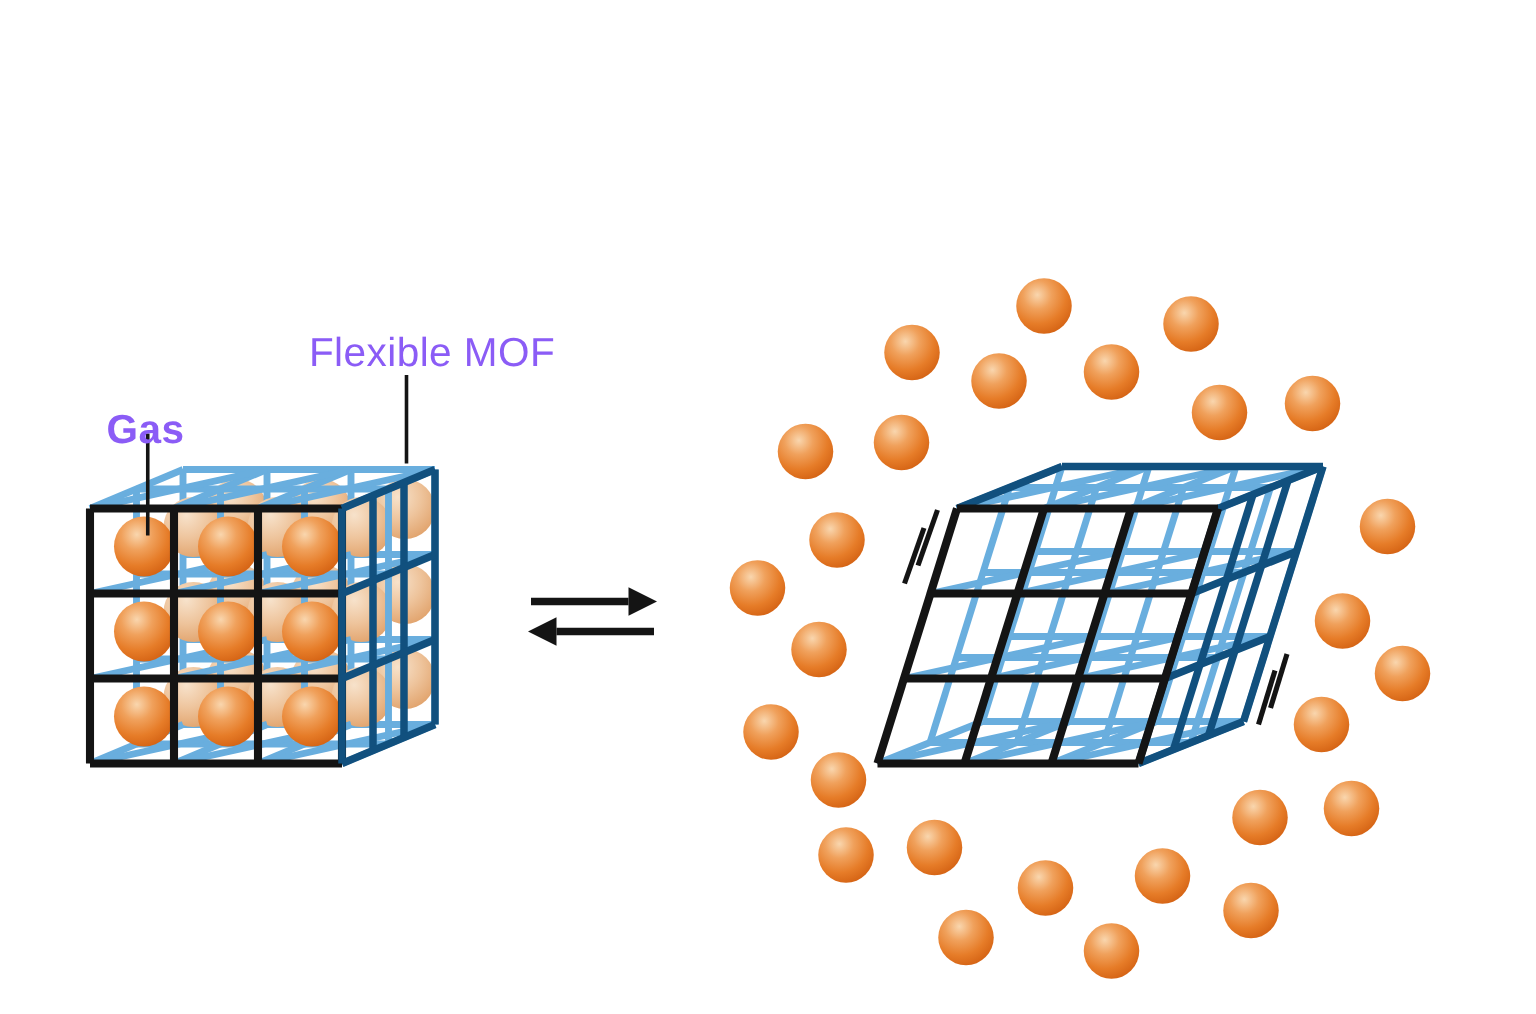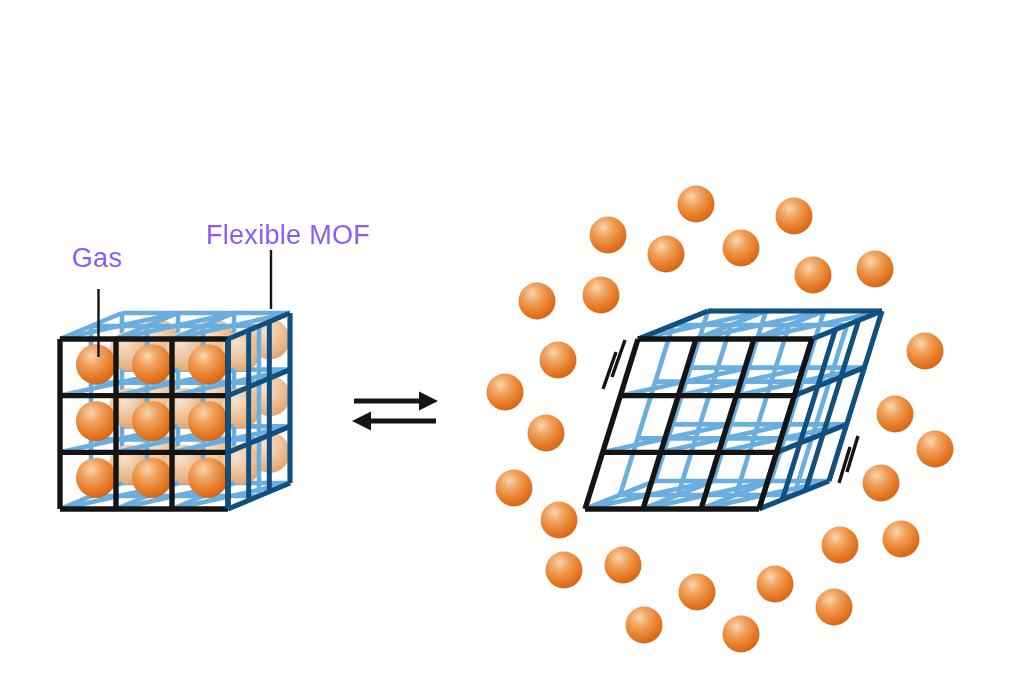--- a/index.html
+++ b/index.html
@@ -247,15 +247,15 @@
       </g>
       <g>
         <g>
           <line x1="98.5" y1="289" x2="98.5" y2="357" stroke="#141414" stroke-width="2.4"></line>
         </g>
         <g>
           <line x1="271" y1="250" x2="271" y2="309" stroke="#141414" stroke-width="2.4"></line>
         </g>
       </g>
     </svg>
-  <div class="diagram-label" id="lbl-gas" style="left: 97px; top: 243px;">Gas</div>
+  <div class="diagram-label" id="lbl-gas" style="left: 97px; top: 271px; font-weight: bold;">Gas</div>
   <div class="diagram-label" id="lbl-mof" style="left: 288px; top: 220px;">Flexible MOF</div>
 </div>
 
 </body></html>

